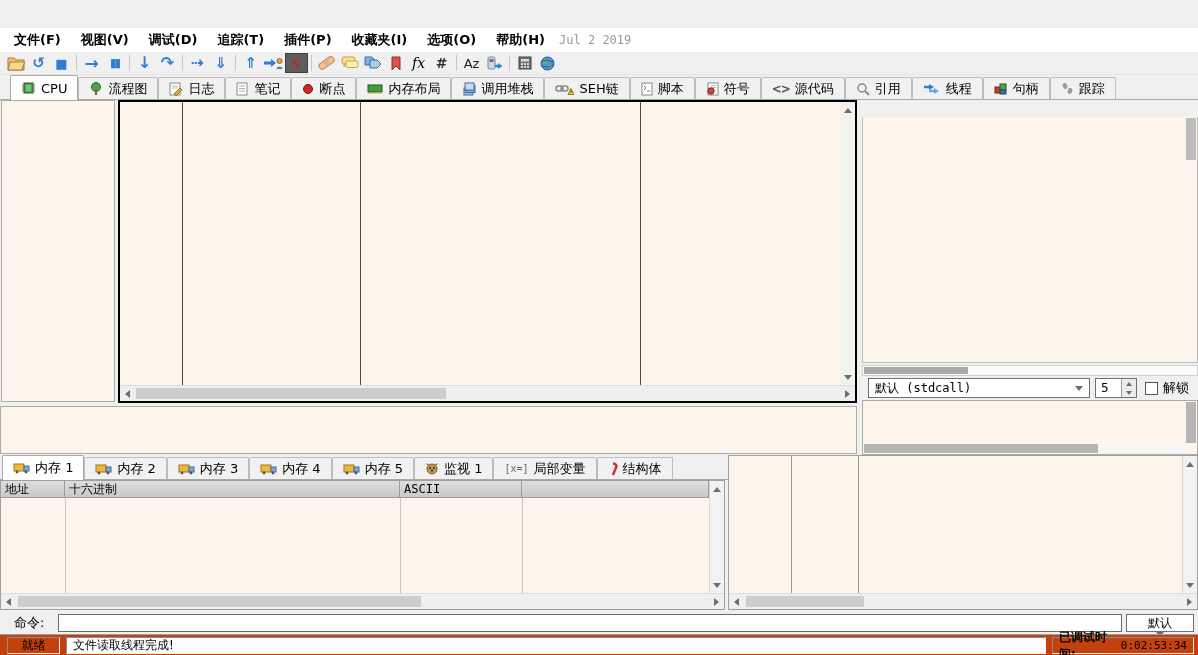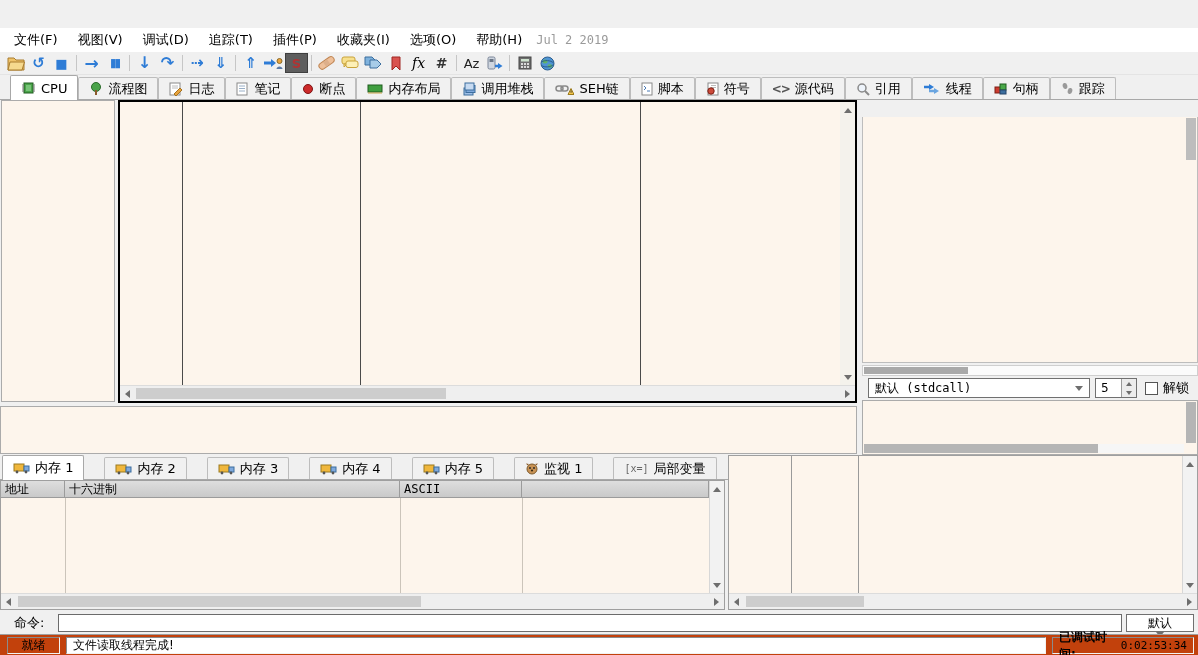--- a/index.html
+++ b/index.html
@@ -9,38 +9,38 @@
   .abs{position:absolute;padding-left:6px;}
 
   
   .titlebar{left:0;top:0;width:1198px;height:28px;background:#fff;display:flex;align-items:center;padding-left:8px;}
   .titlebar .title{margin-left:6px;font-size:13px;}
   .wincontrols{position:absolute;right:0;top:0;height:28px;display:flex;}
   .winbtn{width:46px;height:28px;display:flex;align-items:center;justify-content:center;font-size:14px;color:#111;}
 
   
   .menubar{left:0;top:28px;width:1198px;height:24px;background:#fff;display:flex;align-items:center;padding-left:4px;}
-  .menuitem{padding:3px 10px;font-size:13px;}
+  .menuitem{padding:3px 10px;font-size:13px;font-weight:bold;}
   .menudate{color:#9a9a9a;font-family:"DejaVu Sans Mono","Liberation Mono",monospace;font-size:12px;margin-left:4px;}
 
   
   .toolbar{left:0;top:52px;width:1198px;height:23px;background:#f0f0f0;display:flex;align-items:center;padding-left:4px;border-bottom:1px solid #e4e4e4;}
   .tbi{min-width:23px;height:20px;display:flex;align-items:center;justify-content:center;font-size:15px;line-height:1;}
   .tbsep{width:1px;height:16px;background:#c6c6c6;margin:0 3px;}
   .blue{color:#2e7cd6;font-weight:bold;}
   .glyph-sm{font-size:12px;}
   .s-badge{background:#5e5e5e;border:1px solid #3f3f3f;color:#b03333;font-weight:bold;width:22px;height:20px;display:flex;align-items:center;justify-content:center;font-size:13px;}
   .fx{font-style:italic;font-family:"DejaVu Serif","Liberation Serif",serif;font-size:14px;}
   .hash{font-size:14px;color:#333;font-weight:bold;}
   .aztext{font-size:13px;color:#222;}
 
   
   .tabbar{display:flex;align-items:flex-end;background:#f0f0f0;border-bottom:1px solid #a8a8a8;}
   .toptabs{left:0;top:75px;width:1198px;height:25px;padding-left:10px;}
-  .bottabs{left:0;top:455px;width:728px;height:25px;padding-left:2px;gap:20px;}
+  .bottabs{left:0;top:455px;width:728px;height:25px;padding-left:2px;}
   .tab{display:flex;align-items:center;gap:5px;height:22px;padding:0 10px;border:1px solid #bdbdbd;border-bottom:none;background:#f1f1f1;border-radius:2px 2px 0 0;white-space:nowrap;}
   .tab.active{background:#fff;height:25px;position:relative;z-index:2;margin-bottom:-1px;border-color:#a8a8a8;}
   .tab .lbl{font-size:13px;}
   .srcglyph{color:#555;font-weight:bold;font-size:12px;letter-spacing:-1px;}
   .localsglyph{color:#666;font-size:10px;font-family:"DejaVu Sans Mono","Liberation Mono",monospace;}
 
   
   .cream{background:#fdf5ec;}
   .sidebar{left:1px;top:100px;width:114px;height:302px;border:1px solid #ababab;}
   .disasm{left:118px;top:100px;width:739px;height:303px;border:2px solid #000;}

